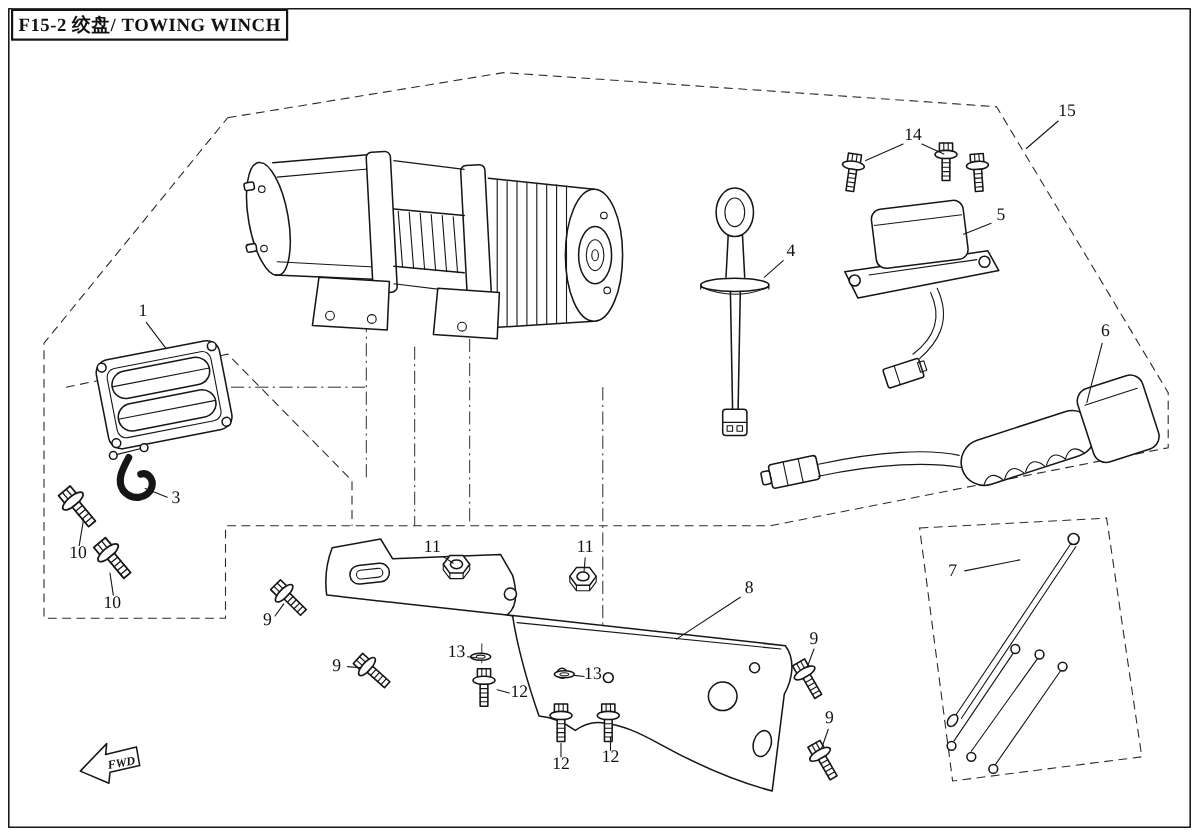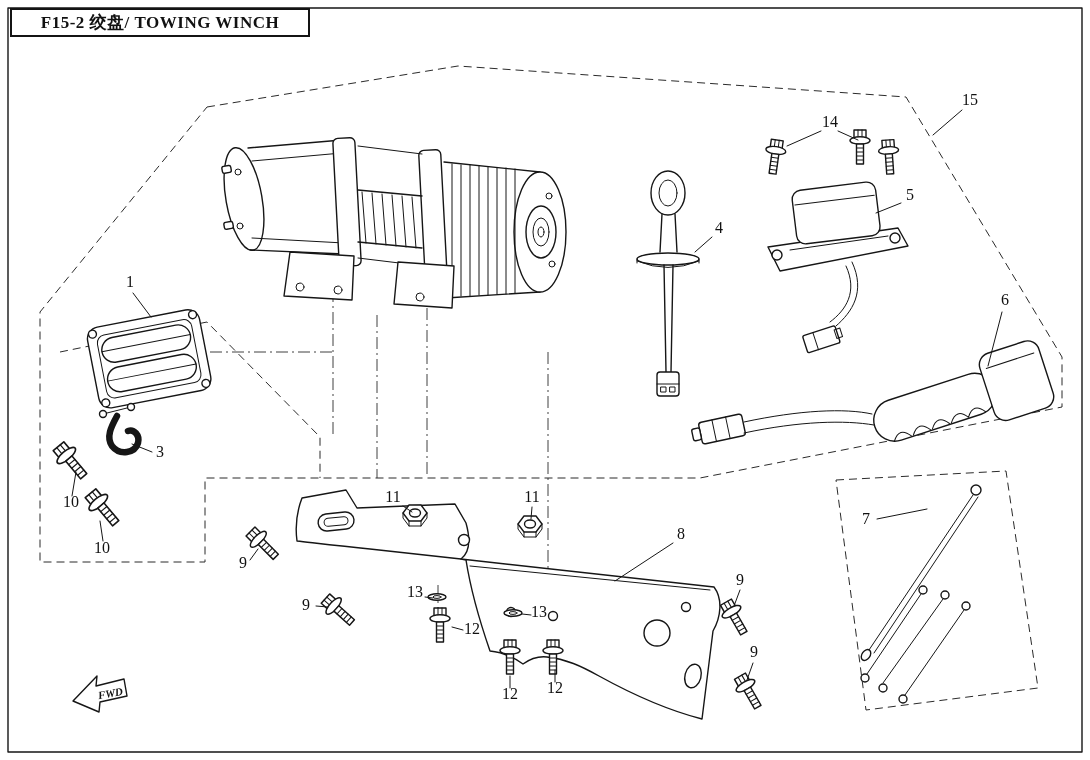--- a/index.html
+++ b/index.html
@@ -1,18 +1,18 @@
 <!DOCTYPE html>
 <html><head>
 <meta charset="utf-8">
 <style>
   html,body{margin:0;padding:0;background:#e9e9e9;}
   .page{position:relative;width:1090px;height:760px;background:#ffffff;font-family:"Liberation Serif",serif;overflow:hidden;}
   .canvas{position:absolute;left:0;top:0;}
-  .titlebox{position:absolute;left:10px;top:8px;width:300px;height:29px;border:2px solid #141414;background:#fff;
+  .titlebox{position:absolute;left:10px;top:8px;width:252px;height:29px;border:2px solid #141414;background:#fff;
             display:flex;align-items:center;justify-content:center;box-sizing:border-box;}
   .titlebox span{font-weight:bold;font-size:17px;letter-spacing:.5px;color:#111;white-space:nowrap;}
   
   .ln{fill:none;stroke:#161616;stroke-width:1.4;stroke-linecap:round;stroke-linejoin:round;}
   .lt{fill:none;stroke:#161616;stroke-width:1;stroke-linecap:round;stroke-linejoin:round;}
   .wfill{fill:#ffffff;}
   .dash{fill:none;stroke:#2b2b2b;stroke-width:1;stroke-dasharray:8 5;}
   .dd{fill:none;stroke:#2b2b2b;stroke-width:.9;stroke-dasharray:12 4 2 4;}
   .hookstroke{fill:none;stroke:#161616;stroke-width:6.5;stroke-linecap:round;stroke-linejoin:round;}
   .callout{font-family:"Liberation Serif",serif;font-size:16px;fill:#111;text-anchor:middle;}

